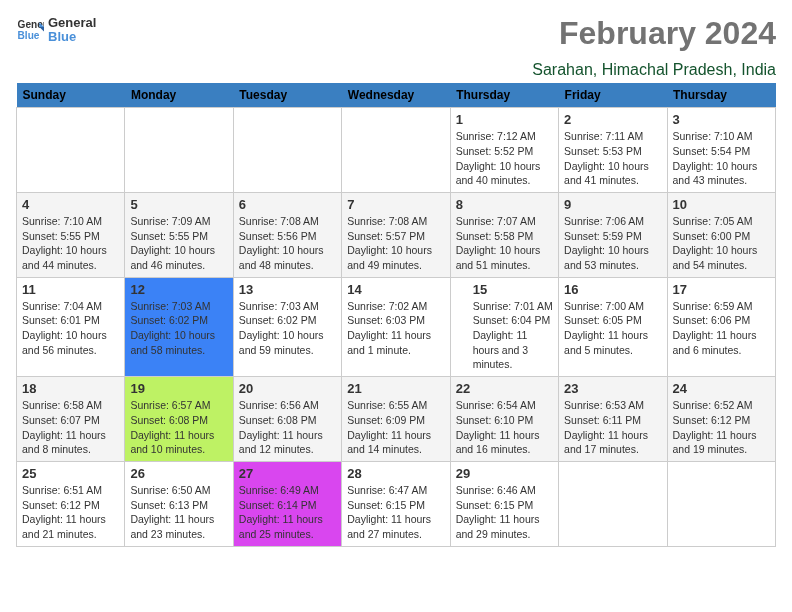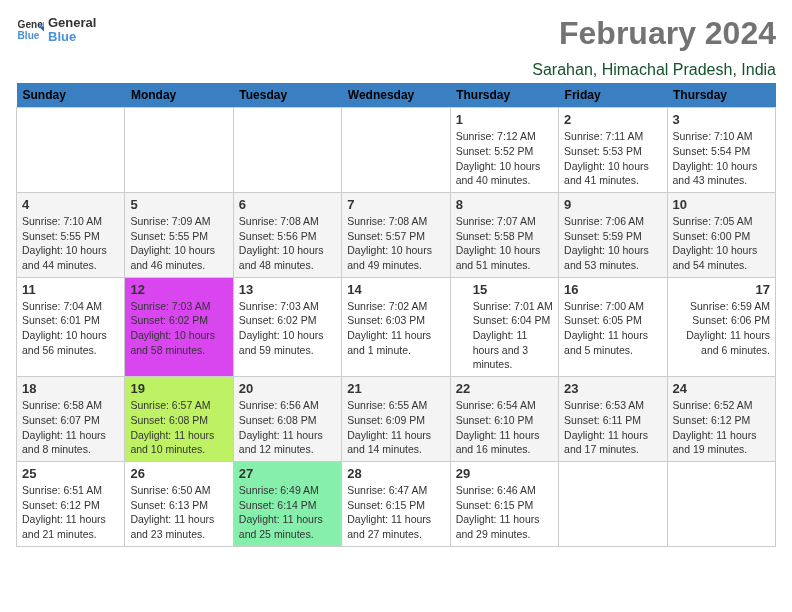--- a/index.html
+++ b/index.html
@@ -181,21 +181,21 @@
 Daylight: 10 hours and 54 minutes.</div>
         </td>
       </tr>
       <tr>
         <td style="background: rgb(255, 255, 255);">
           <span class="date-num">11</span>
           <div class="cell-text" style="white-space: pre-line;">Sunrise: 7:04 AM
 Sunset: 6:01 PM
 Daylight: 10 hours and 56 minutes.</div>
         </td>
-        <td style="background: #d946ef; margin-left: 11px;">
+        <td style="background: #3b82f6; margin-left: 11px;">
           <span class="date-num">12</span>
           <div class="cell-text" style="white-space: pre-line;">Sunrise: 7:03 AM
 Sunset: 6:02 PM
 Daylight: 10 hours and 58 minutes.</div>
         </td>
         <td style="background: rgb(255, 255, 255);">
           <span class="date-num">13</span>
           <div class="cell-text" style="white-space: pre-line;">Sunrise: 7:03 AM
 Sunset: 6:02 PM
 Daylight: 10 hours and 59 minutes.</div>
@@ -211,21 +211,21 @@
           <div class="cell-text" style="white-space: pre-line;">Sunrise: 7:01 AM
 Sunset: 6:04 PM
 Daylight: 11 hours and 3 minutes.</div>
         </td>
         <td style="background: rgb(255, 255, 255);">
           <span class="date-num">16</span>
           <div class="cell-text" style="white-space: pre-line;">Sunrise: 7:00 AM
 Sunset: 6:05 PM
 Daylight: 11 hours and 5 minutes.</div>
         </td>
-        <td style="background: rgb(255, 255, 255); text-align: right;">
+        <td style="background: rgb(255, 255, 255);">
           <span class="date-num">17</span>
           <div class="cell-text" style="white-space: pre-line;">Sunrise: 6:59 AM
 Sunset: 6:06 PM
 Daylight: 11 hours and 6 minutes.</div>
         </td>
       </tr>
       <tr>
         <td style="background: rgb(244, 244, 244);">
           <span class="date-num">18</span>
           <div class="cell-text" style="white-space: pre-line;">Sunrise: 6:58 AM
@@ -275,21 +275,21 @@
           <div class="cell-text" style="white-space: pre-line;">Sunrise: 6:51 AM
 Sunset: 6:12 PM
 Daylight: 11 hours and 21 minutes.</div>
         </td>
         <td style="background: rgb(255, 255, 255);">
           <span class="date-num">26</span>
           <div class="cell-text" style="white-space: pre-line;">Sunrise: 6:50 AM
 Sunset: 6:13 PM
 Daylight: 11 hours and 23 minutes.</div>
         </td>
-        <td style="background: #86efac;">
+        <td style="background: #d946ef;">
           <span class="date-num">27</span>
           <div class="cell-text" style="white-space: pre-line;">Sunrise: 6:49 AM
 Sunset: 6:14 PM
 Daylight: 11 hours and 25 minutes.</div>
         </td>
         <td style="background: rgb(255, 255, 255);">
           <span class="date-num">28</span>
           <div class="cell-text" style="white-space: pre-line;">Sunrise: 6:47 AM
 Sunset: 6:15 PM
 Daylight: 11 hours and 27 minutes.</div>

